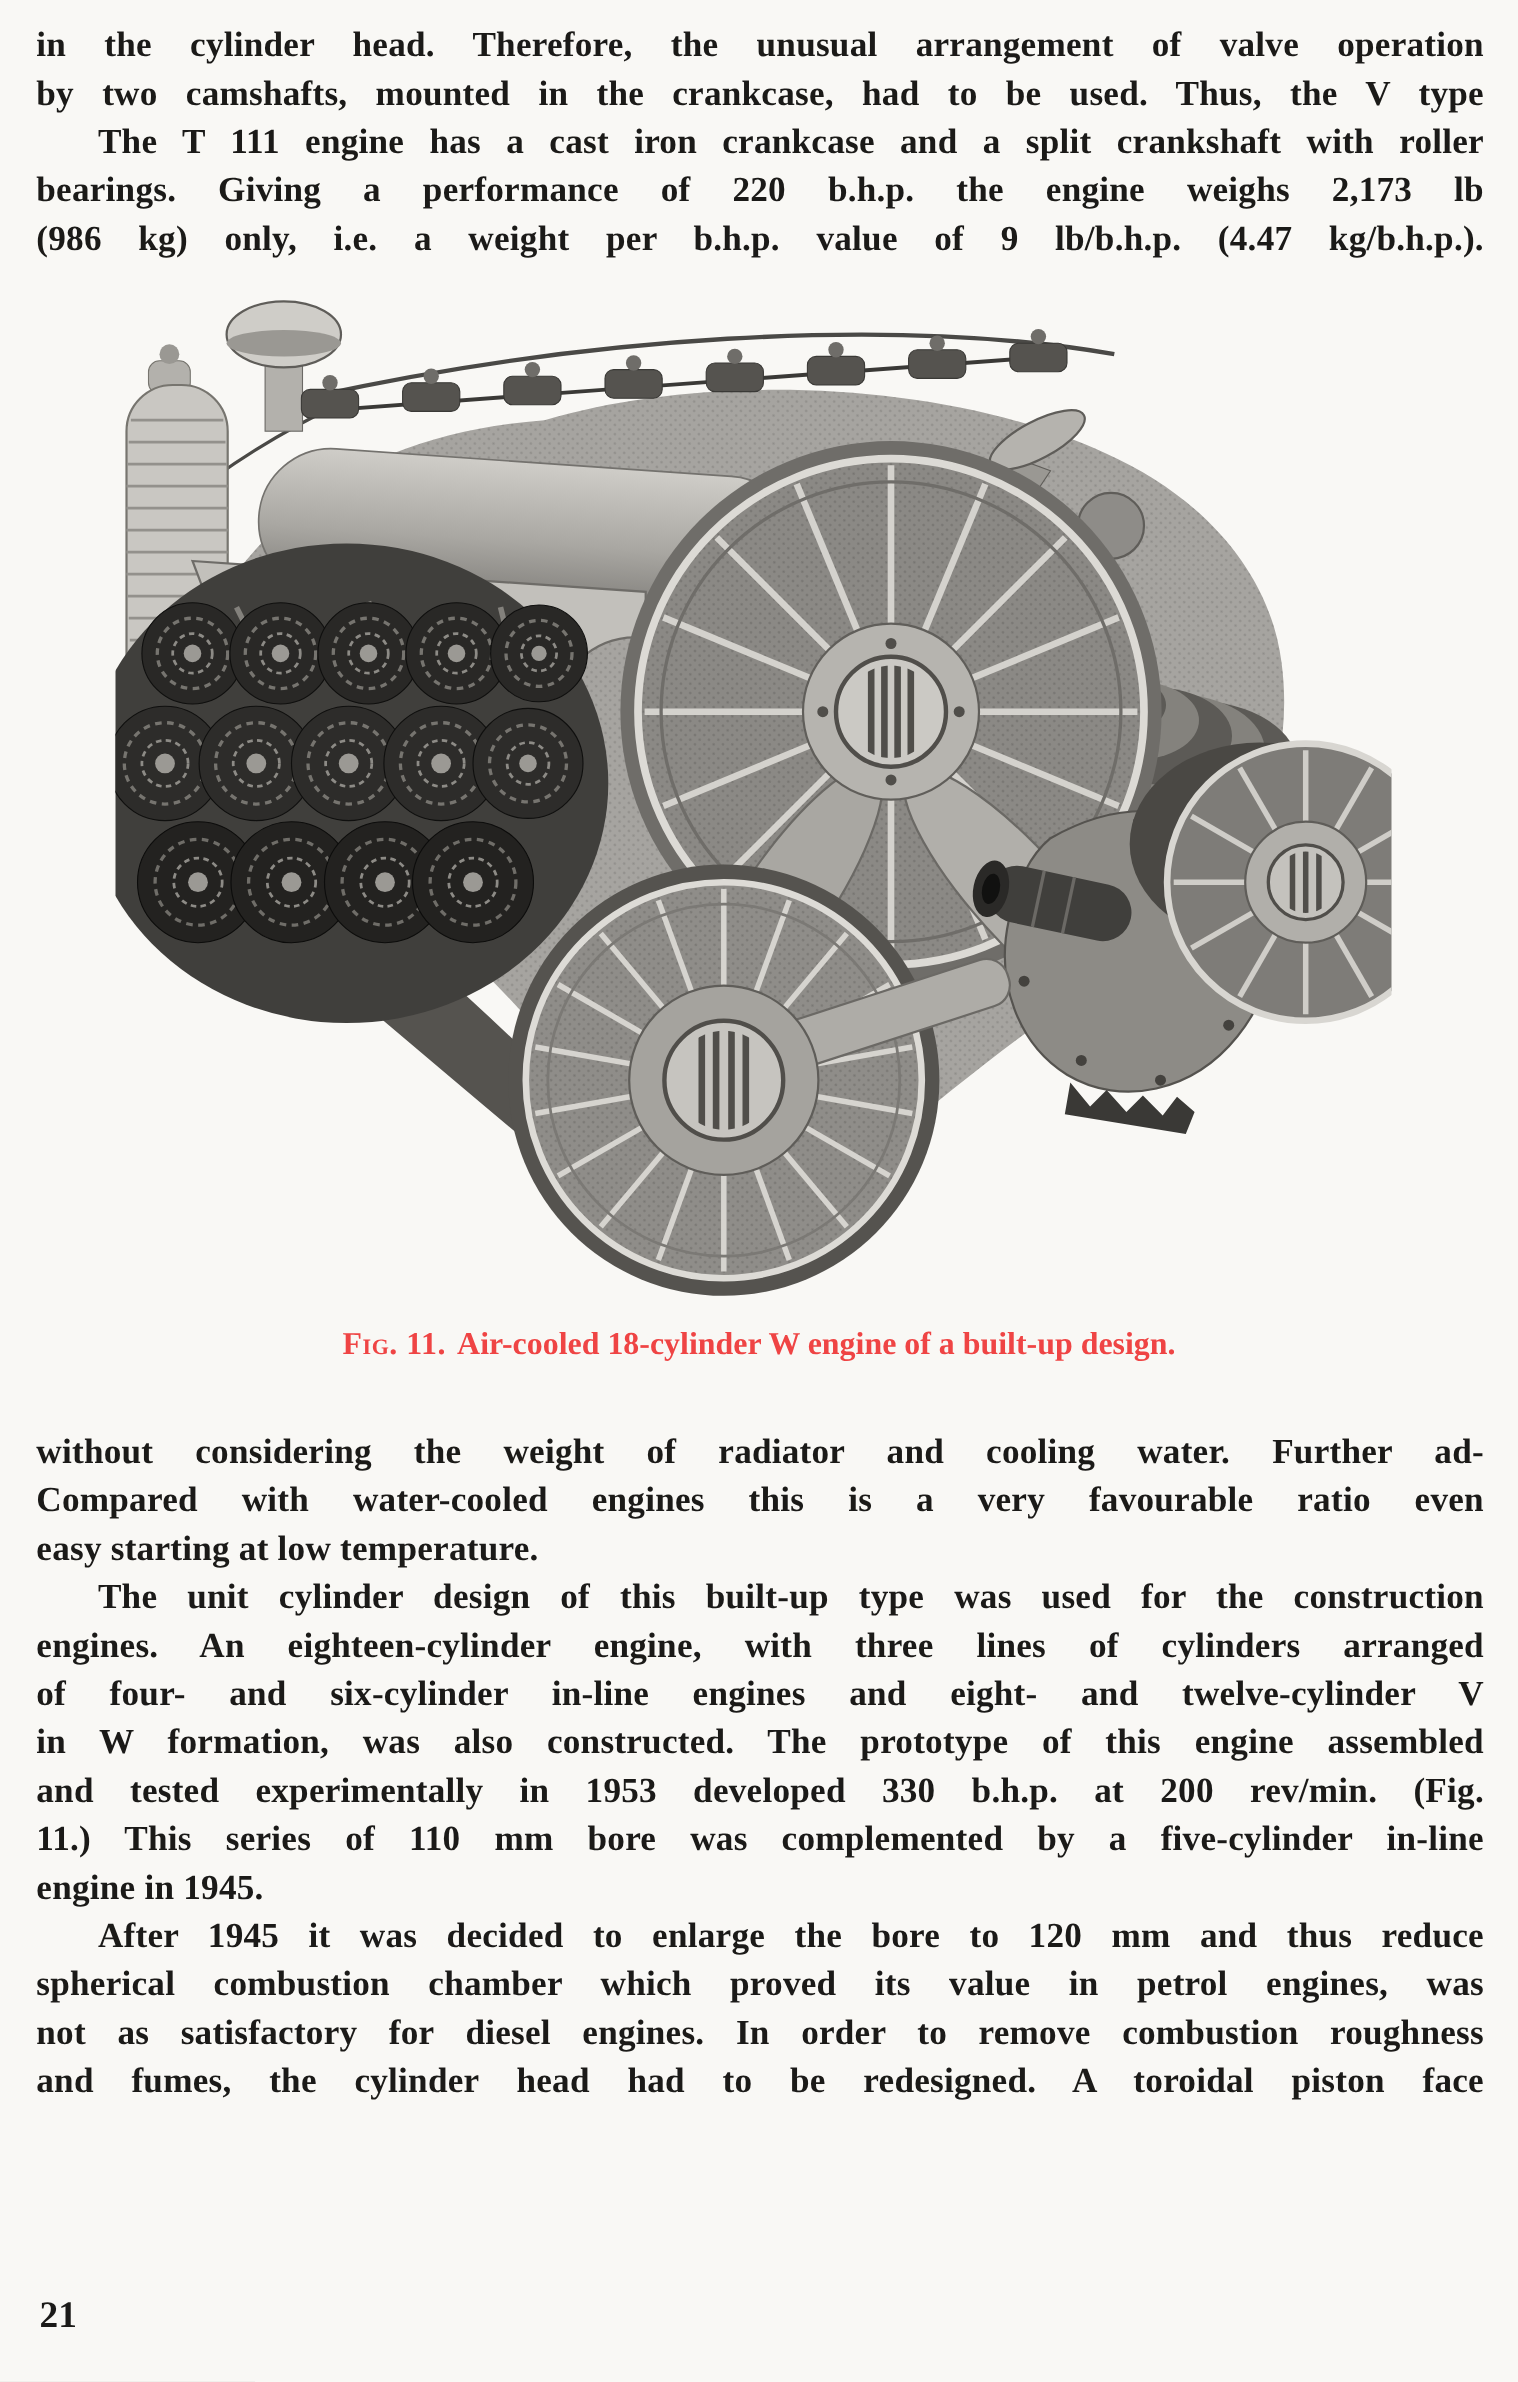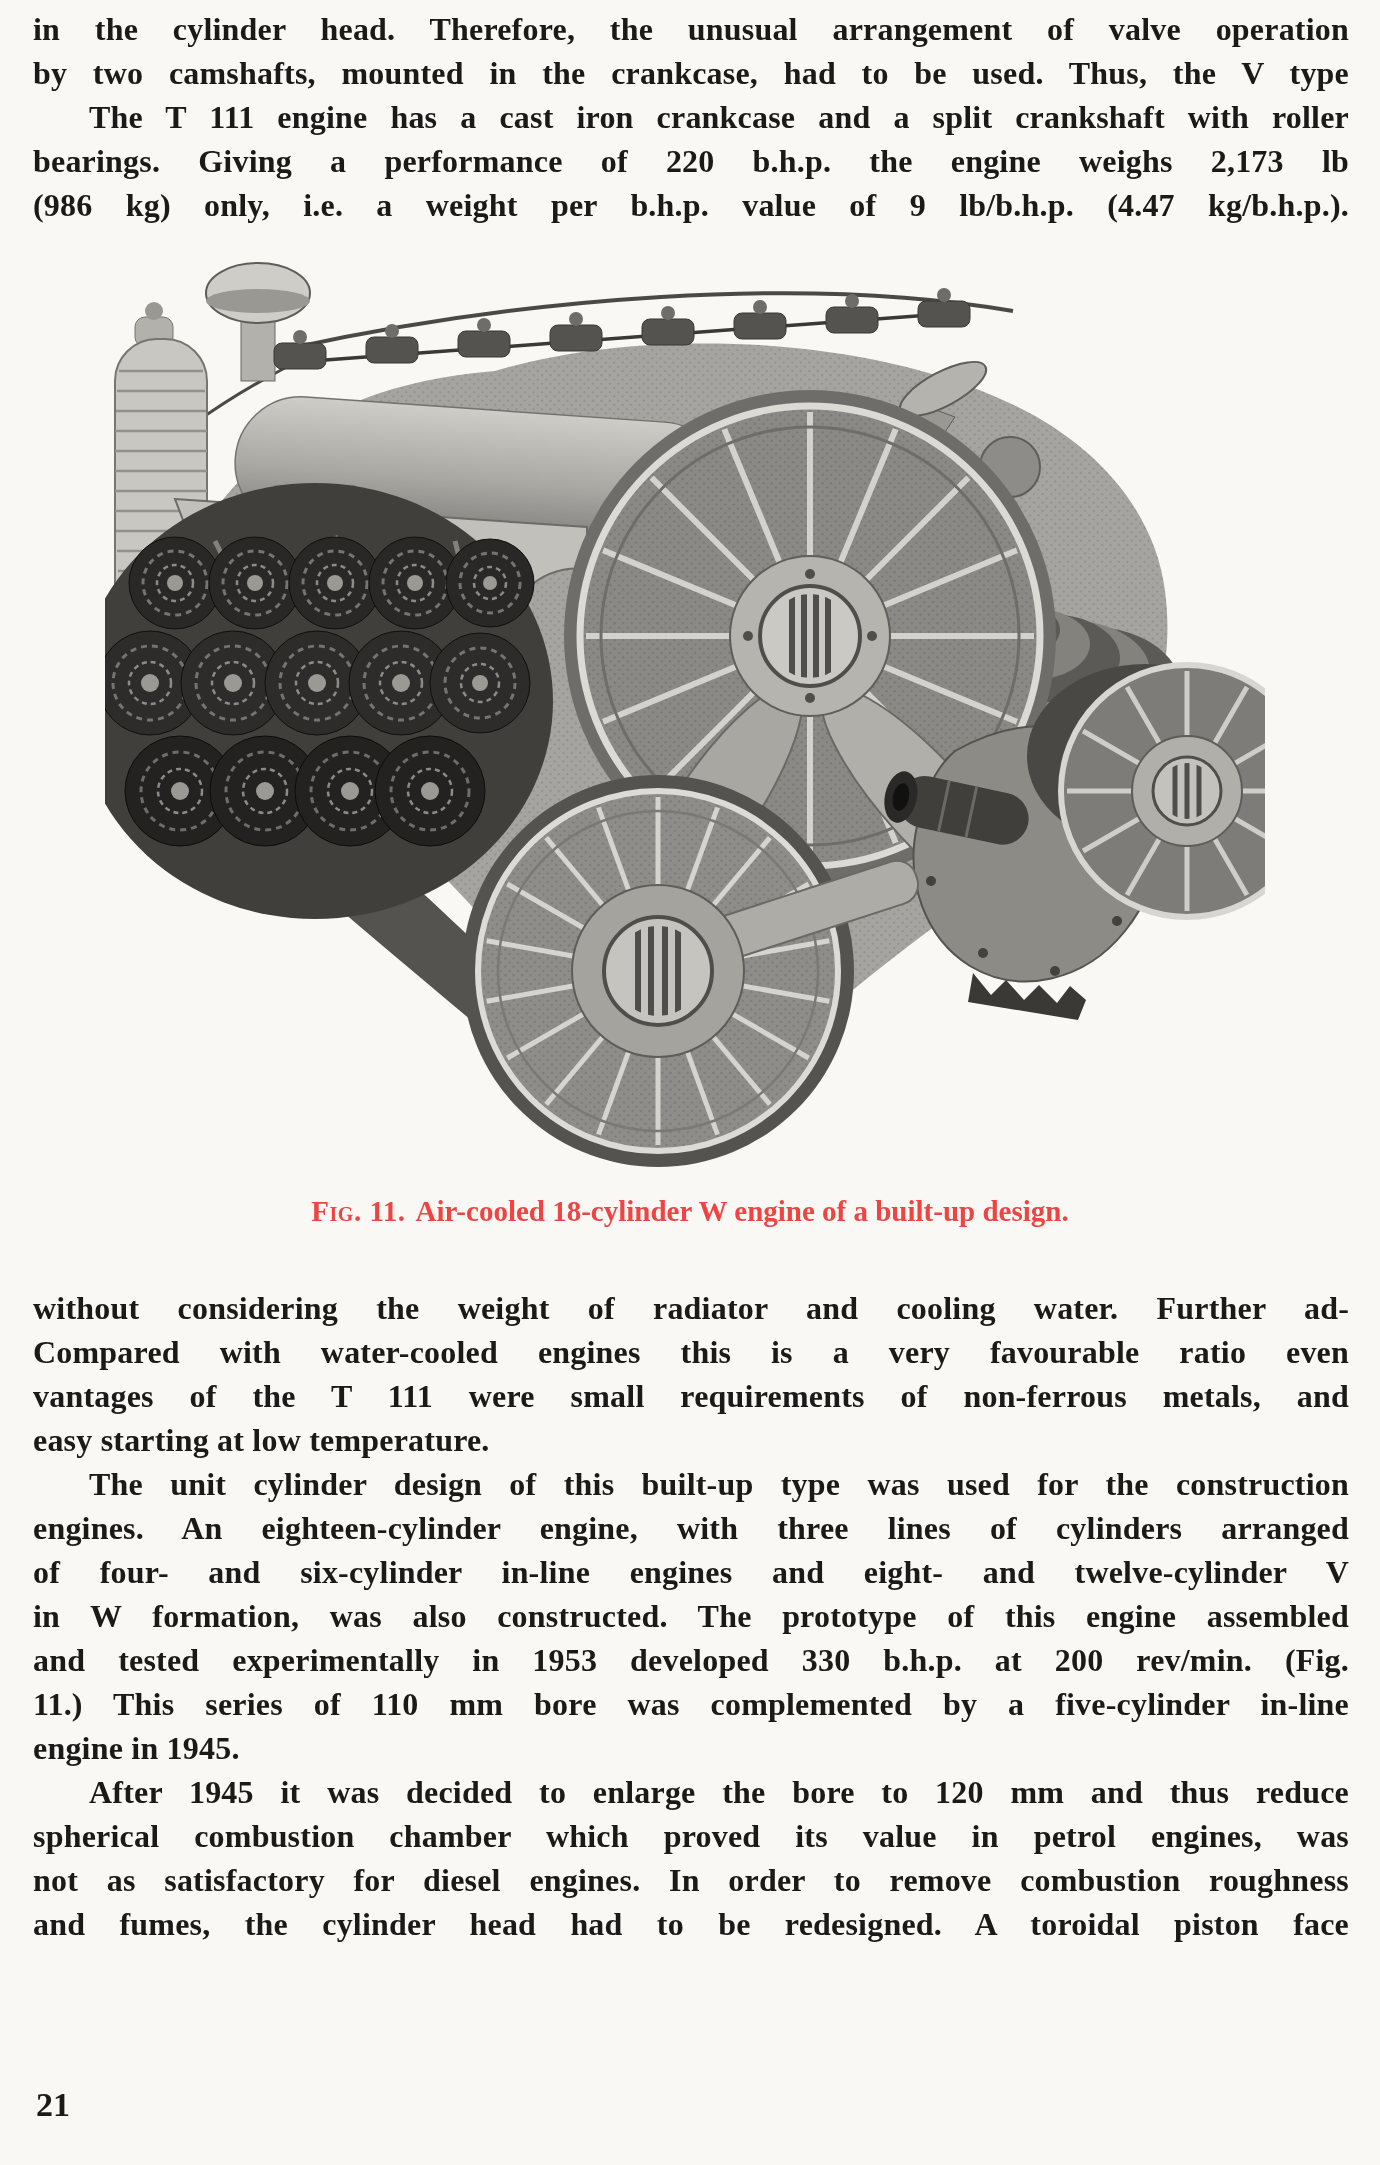--- a/index.html
+++ b/index.html
@@ -7,21 +7,21 @@
   .page{
     position:relative;
     width:1380px;height:2165px;
     margin:0 auto;
     background:#f9f8f5;
     font-family:"Liberation Serif", serif;
     color:#1b1a18;
     overflow:hidden;
   }
   .text-block{margin-left:33px;margin-right:31px;}
-  #top-block{padding-top:7px;}
+  #top-block{padding-top:18px;}
   #bottom-block{margin-top:58px;}
   .para{margin:0;}
   .line{
     font-size:32px;
     line-height:44px;
     font-weight:600;
     letter-spacing:.2px;
     white-space:normal;
   }
   .line.just{text-align:justify;text-align-last:justify;}
@@ -419,21 +419,20 @@
   </div>
 
   <div class="caption">
     <span class="fig-label">Fig. 11.</span><span>Air-cooled 18-cylinder W engine of a built-up design.</span>
   </div>
 
   <div class="text-block" id="bottom-block">
       <div class="para">
         <div class="line just">without considering the weight of radiator and cooling water. Further ad-</div>
         <div class="line just">Compared with water-cooled engines this is a very favourable ratio even</div>
-        <div class="line just">vantages of the T 111 were small requirements of non-ferrous metals, and</div>
         <div class="line">easy starting at low temperature.</div>
       </div>
       <div class="para">
         <div class="line just first">The unit cylinder design of this built-up type was used for the construction</div>
         <div class="line just">engines. An eighteen-cylinder engine, with three lines of cylinders arranged</div>
         <div class="line just">of four- and six-cylinder in-line engines and eight- and twelve-cylinder V</div>
         <div class="line just">in W formation, was also constructed. The prototype of this engine assembled</div>
         <div class="line just">and tested experimentally in 1953 developed 330 b.h.p. at 200 rev/min. (Fig.</div>
         <div class="line just">11.) This series of 110 mm bore was complemented by a five-cylinder in-line</div>
         <div class="line">engine in 1945.</div>

